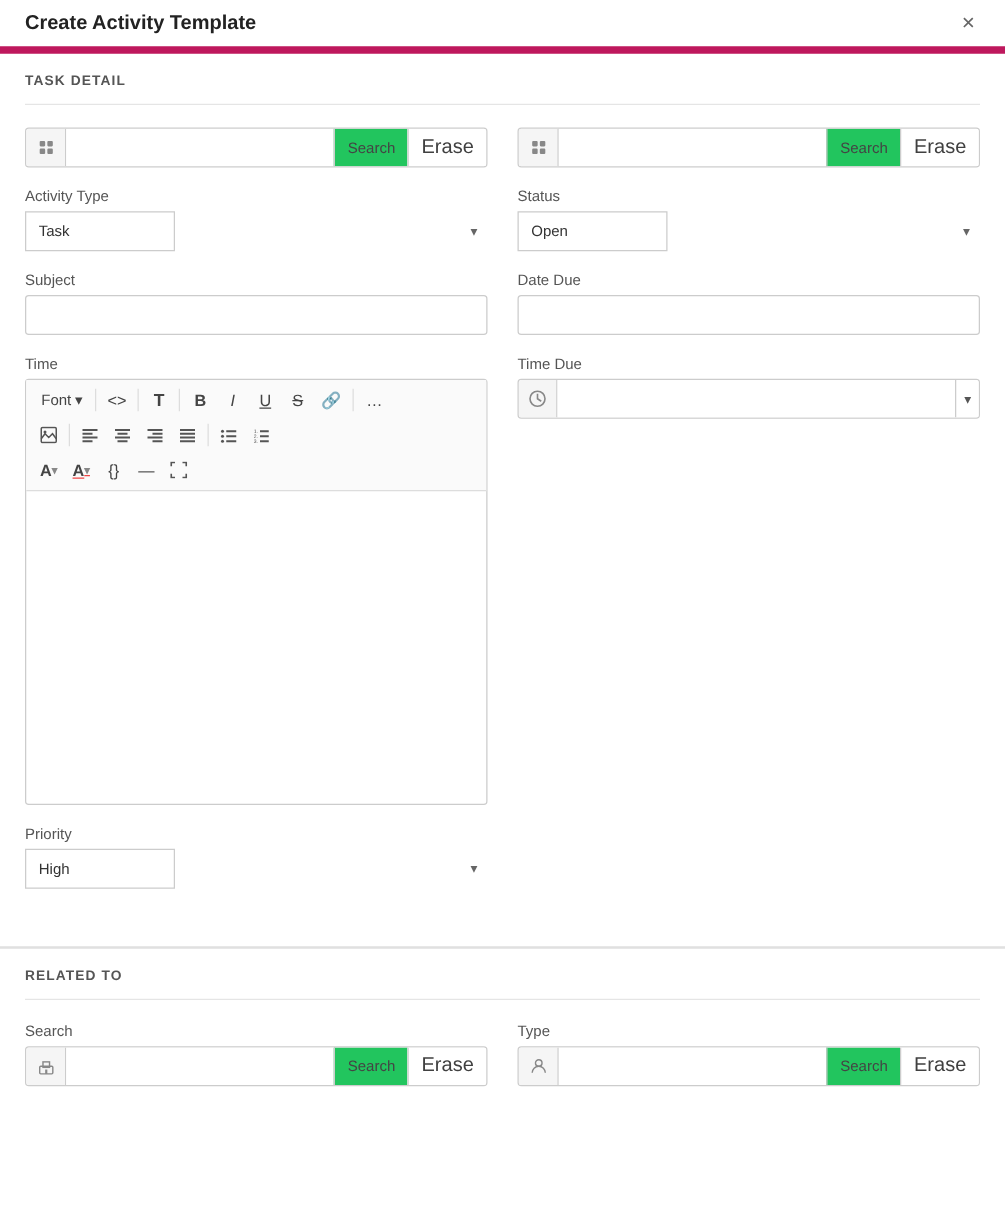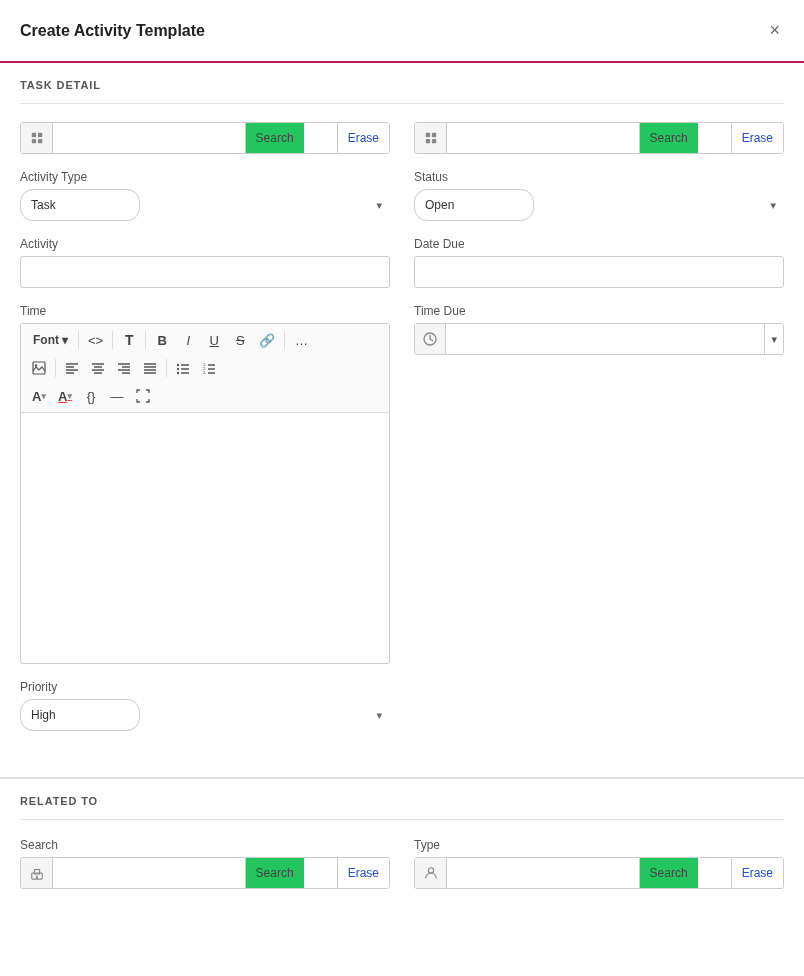--- a/index.html
+++ b/index.html
@@ -8,22 +8,22 @@
       font-size: 13px;
       background: #fff;
       color: #333;
       width: 804px;
       min-height: 976px;
     }
     .modal-header {
       display: flex;
       align-items: center;
       justify-content: space-between;
-      padding: 16px 20px;
-      border-bottom: 2px solid #be185d;
+      padding: 4px 20px;
+      border-bottom: 6px solid #be185d;
     }
     .modal-title {
       font-size: 16px;
       font-weight: 600;
       color: #222;
     }
     .close-btn {
       background: none;
       border: none;
       font-size: 18px;
@@ -98,34 +98,33 @@
       cursor: pointer;
       font-size: 12px;
       color: #444;
     }
     .btn-erase {
       background: #fff;
       border: none;
       border-left: 1px solid #ccc;
       padding: 0 10px;
       cursor: pointer;
-      font-size: 12px;
-      color: #1d4ed8;
-      margin-left: 33px;
+      font-size: 16px;
+      color: #404040;
     }
     .select-wrapper {
       position: relative;
       display: inline-block;
     }
     .select-wrapper select {
       appearance: none;
       -webkit-appearance: none;
       background: #fff;
       border: 1px solid #ccc;
-      border-radius: 13px;
+      border-radius: 0;
       padding: 5px 28px 5px 10px;
       font-size: 12px;
       color: #333;
       cursor: pointer;
       height: 32px;
       min-width: 120px;
     }
     .select-wrapper::after {
       content: '▾';
       position: absolute;
@@ -186,21 +185,20 @@
       height: 18px;
       background: #ddd;
       margin: 0 2px;
     }
     .font-btn {
       font-size: 12px;
       padding: 2px 6px;
       display: flex;
       align-items: center;
       gap: 3px;
-      font-weight: bold;
     }
     .editor-content {
       min-height: 250px;
       padding: 10px;
       font-size: 13px;
       outline: none;
       cursor: text;
     }
     .time-input-wrapper {
       display: flex;
@@ -302,21 +300,21 @@
           <option>Open</option>
           <option>Closed</option>
           <option>Pending</option>
         </select>
       </div>
     </div>
   </div>
 
   <div class="form-row">
     <div class="form-group">
-      <label class="form-label">Activity</label>
+      <label class="form-label">Subject</label>
       <input class="text-input" type="text" style="">
     </div>
     <div class="form-group">
       <label class="form-label">Date Due</label>
       <input class="text-input" type="text" style="">
     </div>
   </div>
 
   <div class="form-row" style="align-items: flex-start;">
     <div class="form-group">

